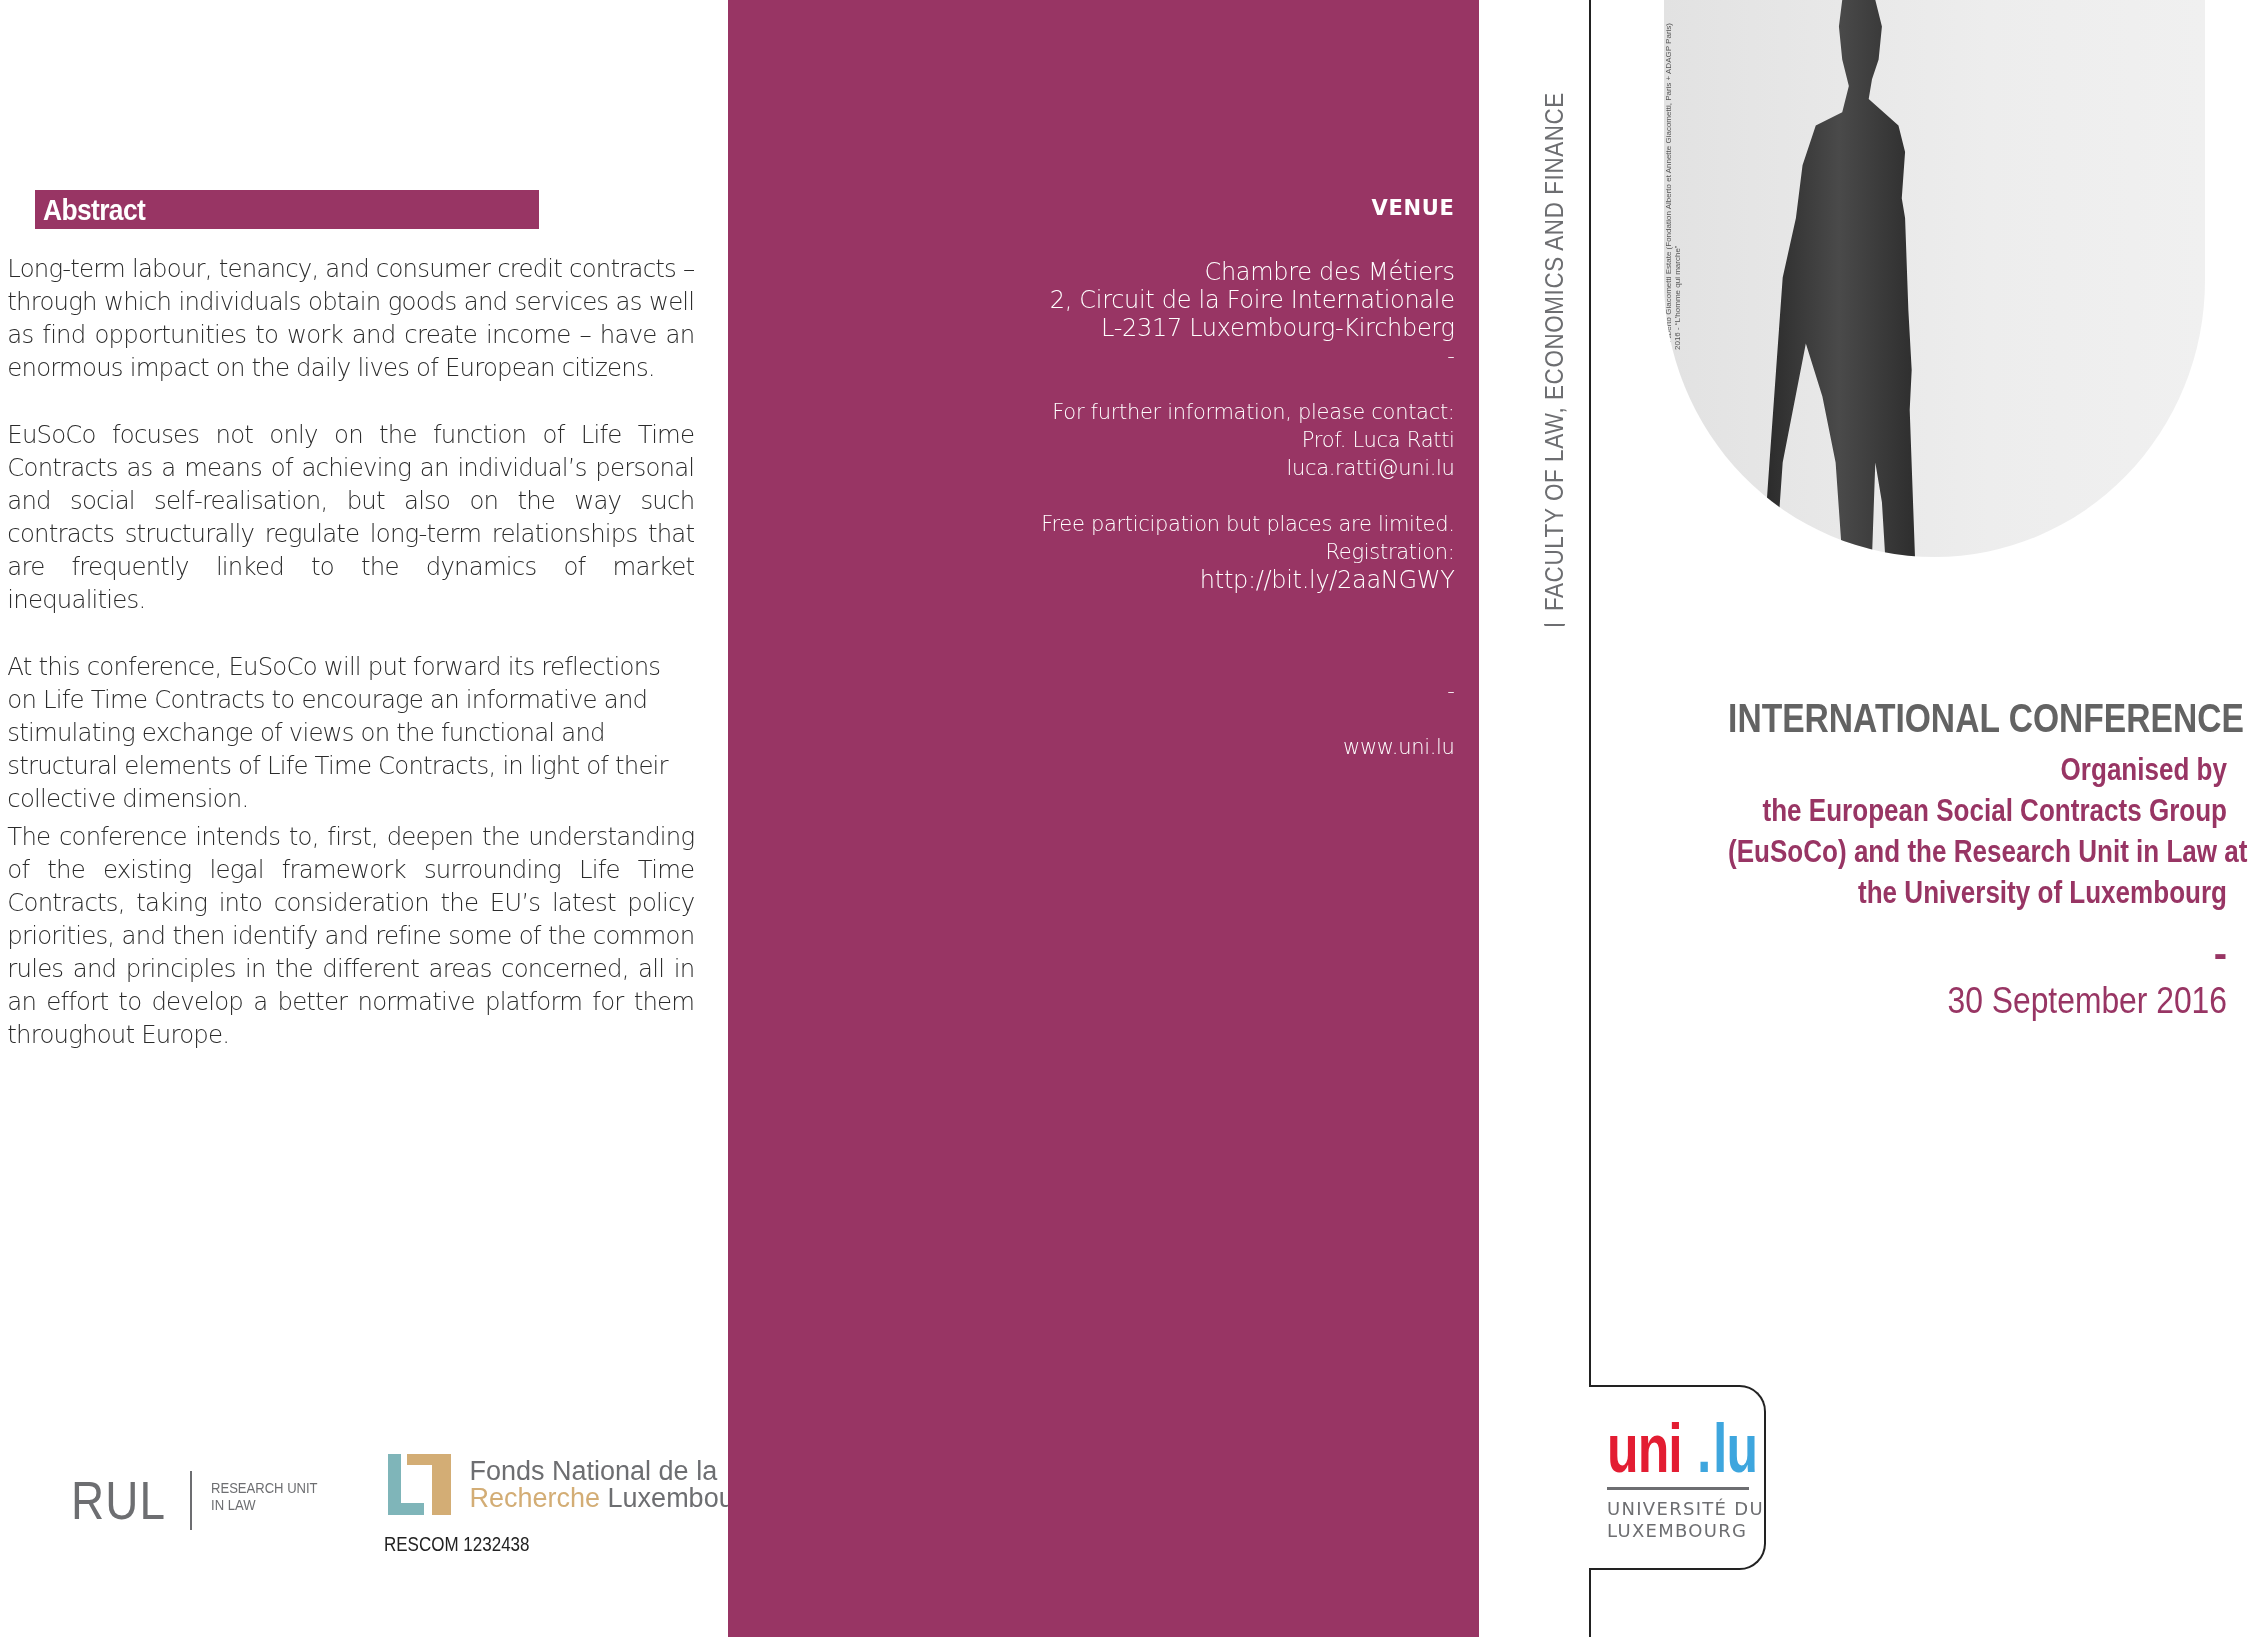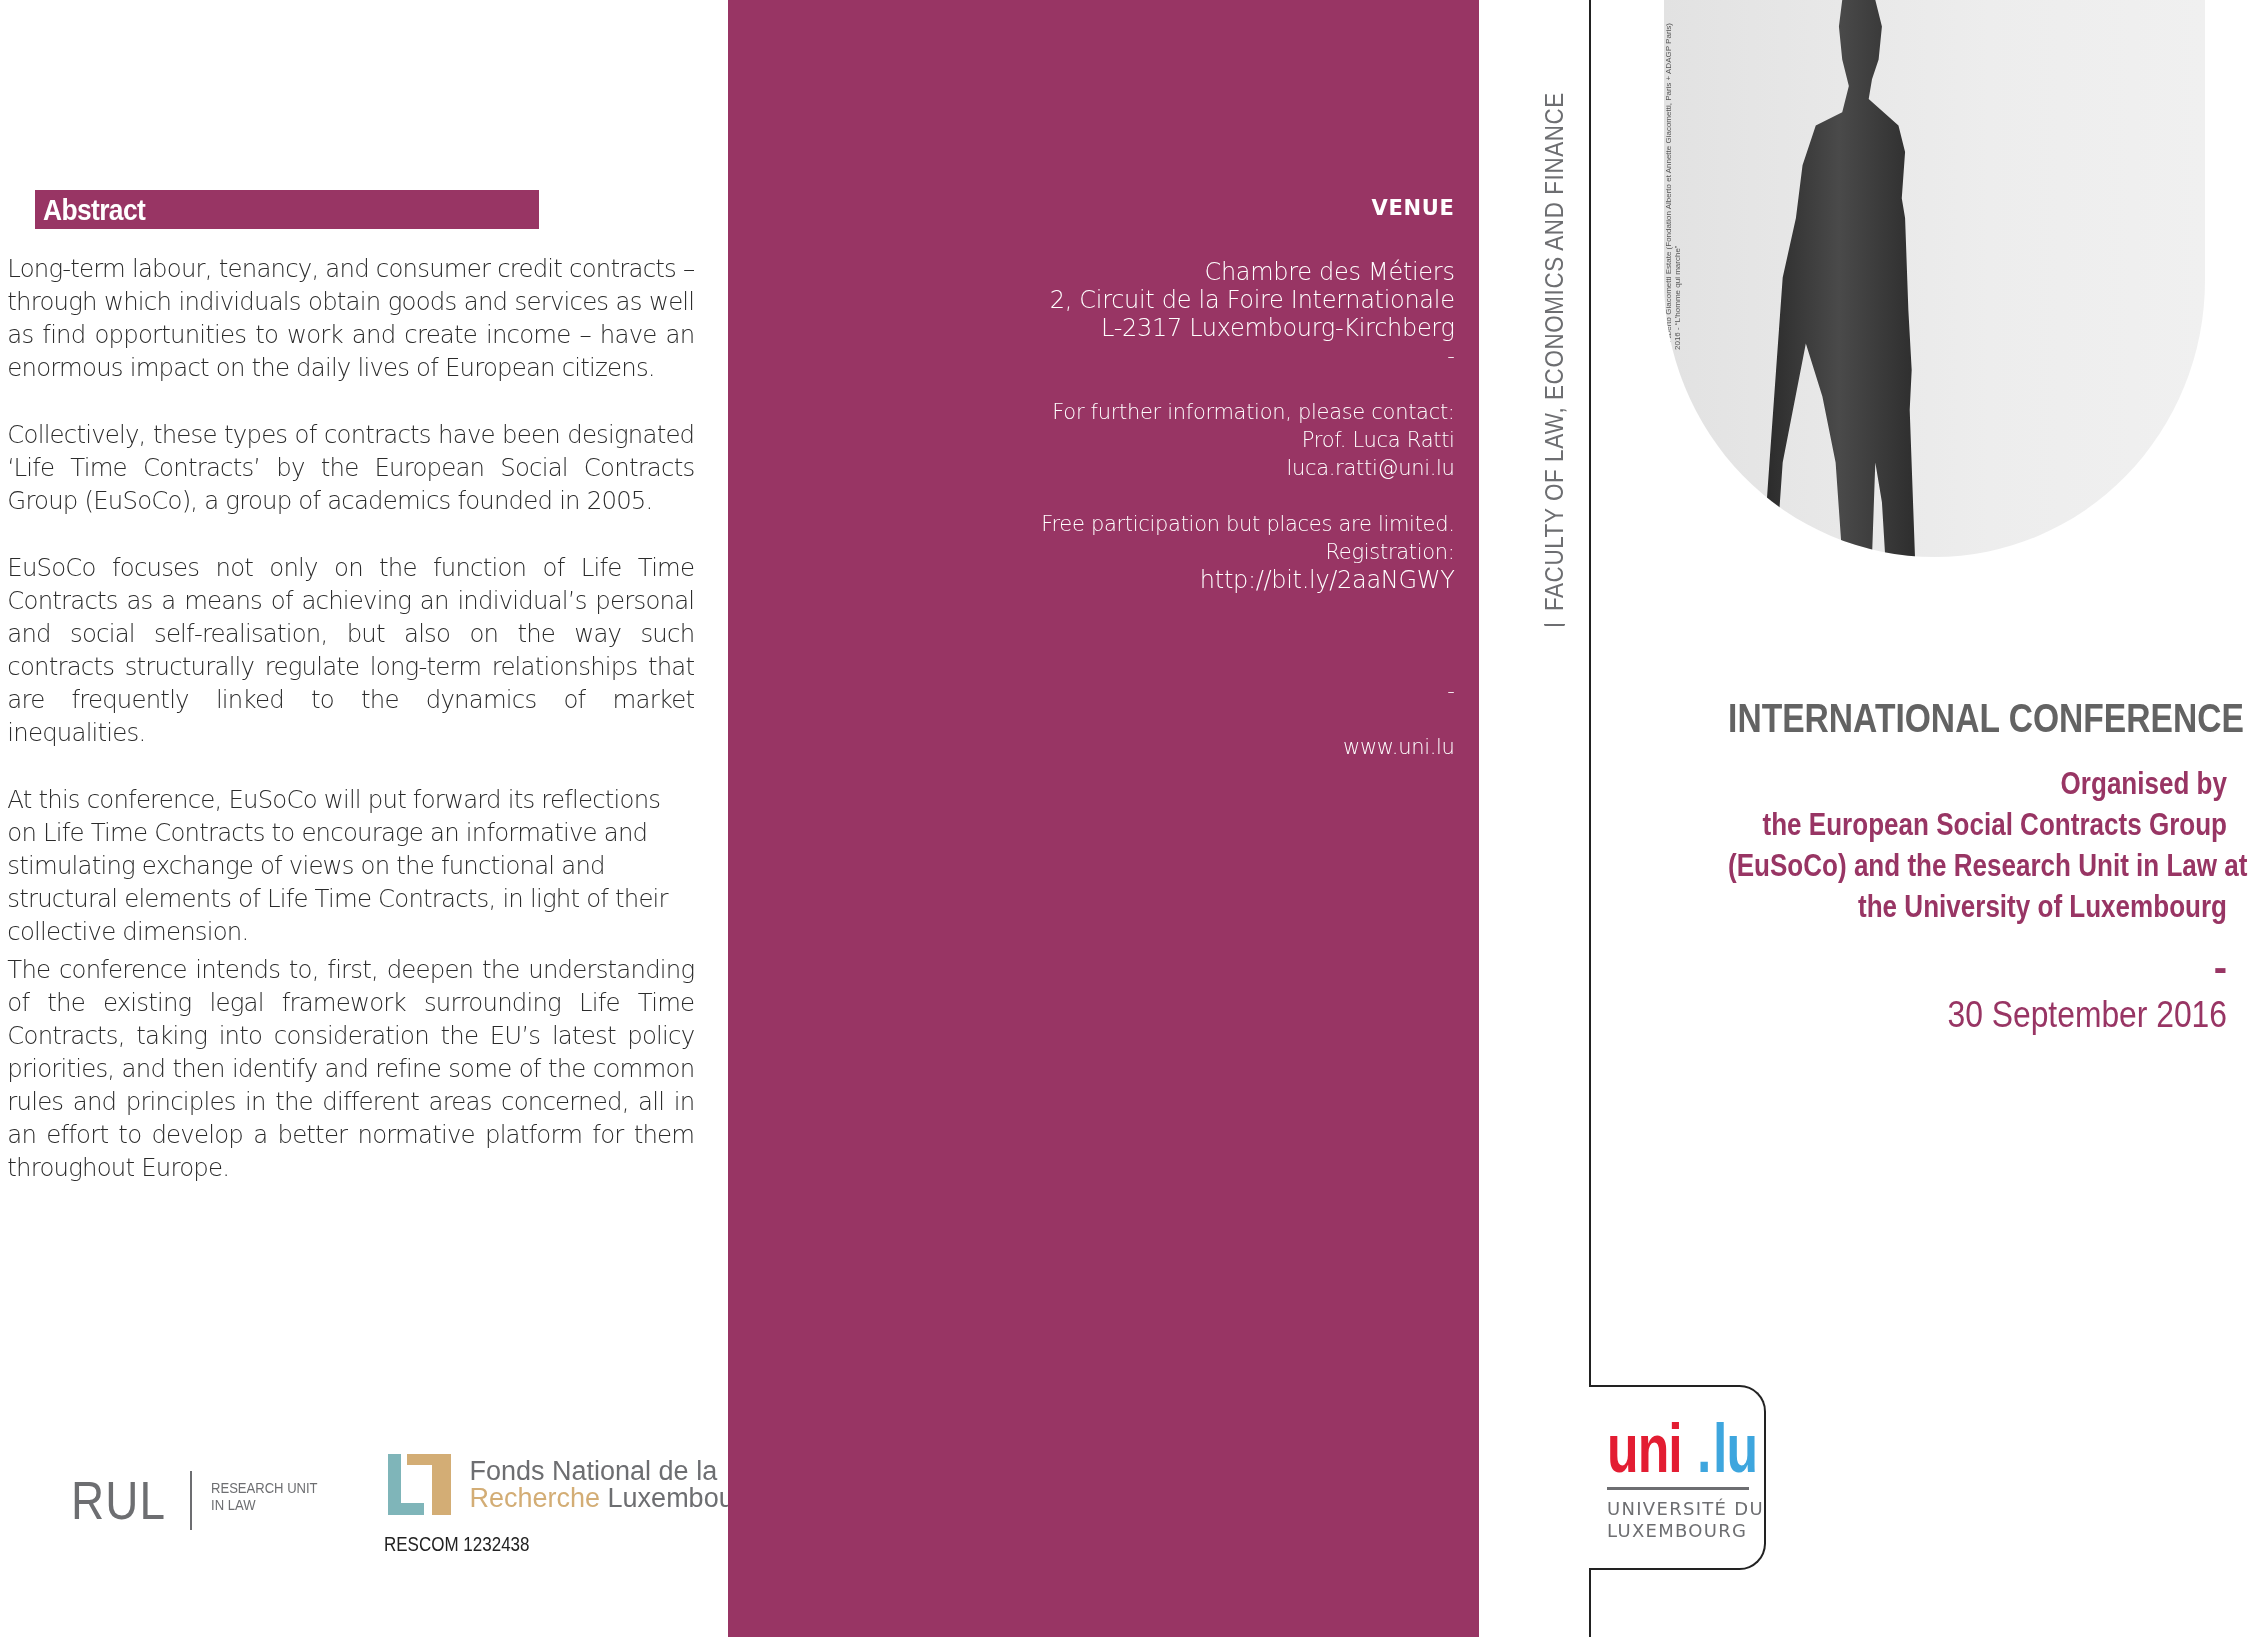--- a/index.html
+++ b/index.html
@@ -42,21 +42,21 @@
   #faculty-vertical { left:1538px; top:626px; width:594px; height:33px; transform-origin:0 0; transform:rotate(-90deg); display:flex; align-items:center; }
   #faculty-box { width:18.5px; height:21px; border:2px solid #6d6e71; border-left:none; border-radius:0 10.6px 10.6px 0; box-sizing:border-box; margin-right:13.2px; transform:rotate(180deg); }
   #faculty-text { font-family:"Liberation Sans", sans-serif; font-size:26.4px; color:#6d6e71; letter-spacing:0.7px; white-space:nowrap; transform:scaleX(0.85); transform-origin:left; }
 
   #photo { left:1664px; top:0; width:541px; height:557px; background:linear-gradient(90deg,#e2e2e2,#ededed 60%,#f0f0f0); border-radius:0 0 271px 271px / 0 0 277px 277px; overflow:hidden; }
   #photo-credit { position:absolute; left:0; top:350px; width:357px; transform-origin:0 0; transform:rotate(-90deg); font-family:"Liberation Sans", sans-serif; font-size:8px; color:#555; line-height:9.2px; }
   #statue { position:absolute; left:79px; top:0; width:172px; height:557px; }
 
   #conf-block { right:34px; top:692px; text-align:right; width:594px; }
   #conf-label { font-family:"Liberation Sans", sans-serif; font-weight:bold; font-size:40px; color:#636363; line-height:53px; transform:scaleX(0.84); transform-origin:right; white-space:nowrap; }
-  #organised { margin-top:18px; font-family:"Liberation Sans", sans-serif; font-weight:bold; font-size:31px; line-height:41px; color:var(--accent); }
+  #organised { margin-top:4px; font-family:"Liberation Sans", sans-serif; font-weight:bold; font-size:31px; line-height:41px; color:var(--accent); }
   #organised div { transform:scaleX(0.84); transform-origin:right; white-space:nowrap; }
   #main-title { margin-top:18.5px; font-family:"Liberation Sans", sans-serif; font-weight:bold; font-size:58px; line-height:69px; color:var(--accent); }
   #main-title div { transform:scaleX(0.84); transform-origin:right; white-space:nowrap; }
   #title-dash { margin-top:20px; font-family:"Liberation Sans", sans-serif; font-weight:bold; font-size:40px; line-height:40px; color:var(--accent); }
   #conf-date { margin-top:5.3px; font-family:"Liberation Sans", sans-serif; font-size:37px; line-height:46px; color:var(--accent); transform:scaleX(0.86); transform-origin:right; white-space:nowrap; }
 
   #unilu-box { left:1589px; top:1385px; width:177px; height:185px; border:2px solid #222; border-left:none; border-radius:0 26.4px 26.4px 0; box-sizing:border-box; background:#fff; }
   #unilu-mark { position:absolute; left:18px; top:30px; display:flex; align-items:flex-start; height:63px; }
   .uni-glyph { font-family:"Liberation Sans", sans-serif; font-weight:bold; font-size:69px; line-height:63px; letter-spacing:-1.3px; transform:scaleX(0.75); transform-origin:left; }
   #unilu-rule { position:absolute; left:18px; top:100px; width:142px; height:2.6px; background:#6d6e71; }
@@ -64,21 +64,20 @@
 </style>
 </head>
 <body>
 
 <div id="abstract-bar" class="abs">
   <span id="abstract-title">Abstract</span>
 </div>
 
 <div id="abstract-body" class="abs">
   <p>Long-term labour, tenancy, and consumer credit contracts – through which individuals obtain goods and services as well as find opportunities to work and create income – have an enormous impact on the daily lives of European citizens.</p>
-  <p>Collectively, these types of contracts have been designated ‘Life Time Contracts’ by the European Social Contracts Group (EuSoCo), a group of academics founded in 2005.</p>
   <p>EuSoCo focuses not only on the function of Life Time Contracts as a means of achieving an individual’s personal and social self-realisation, but also on the way such contracts structurally regulate long-term relationships that are frequently linked to the dynamics of market inequalities.</p>
   <p class="tight left">At this conference, EuSoCo will put forward its reflections on Life Time Contracts to encourage an informative and stimulating exchange of views on the functional and structural elements of Life Time Contracts, in light of their collective dimension.</p>
   <p>The conference intends to, first, deepen the understanding of the existing legal framework surrounding Life Time Contracts, taking into consideration the EU’s latest policy priorities, and then identify and refine some of the common rules and principles in the different areas concerned, all in an effort to develop a better normative platform for them throughout Europe.</p>
 </div>
 
 <div id="rul-logo" class="abs">
   <span id="rul-mark">RUL</span>
   <span id="rul-divider"></span>
   <span id="rul-text">
     <div>RESEARCH UNIT</div>

